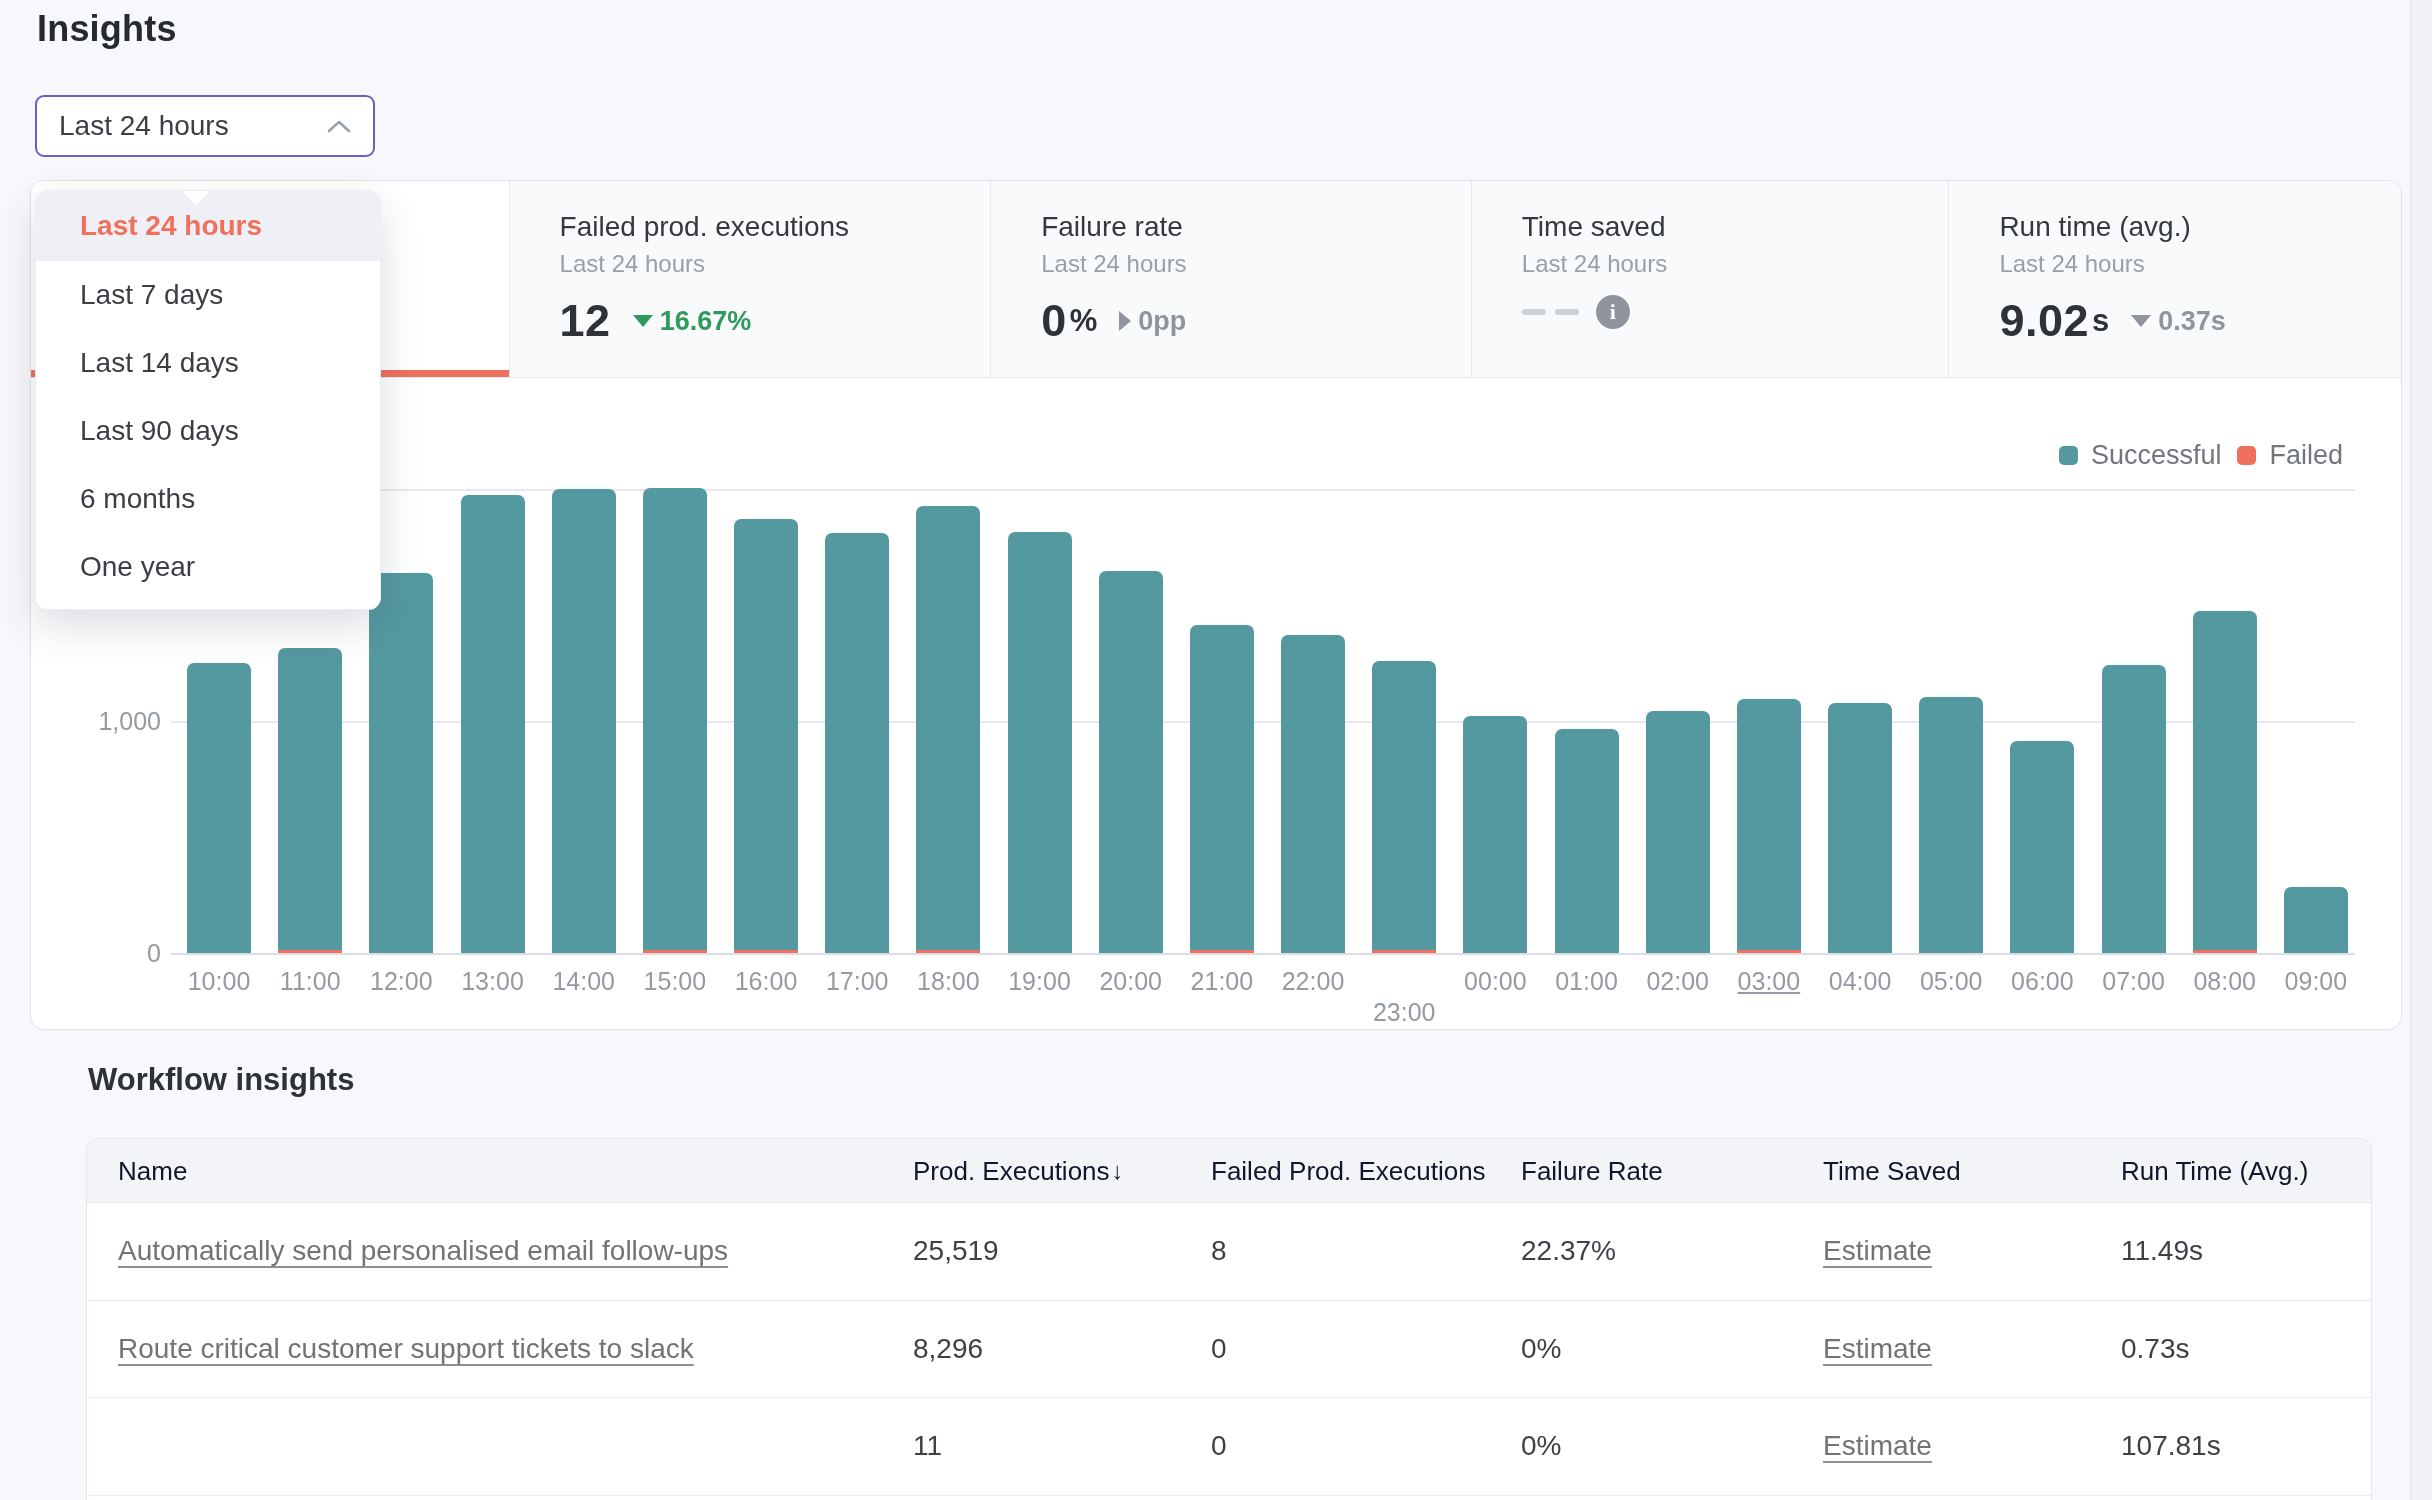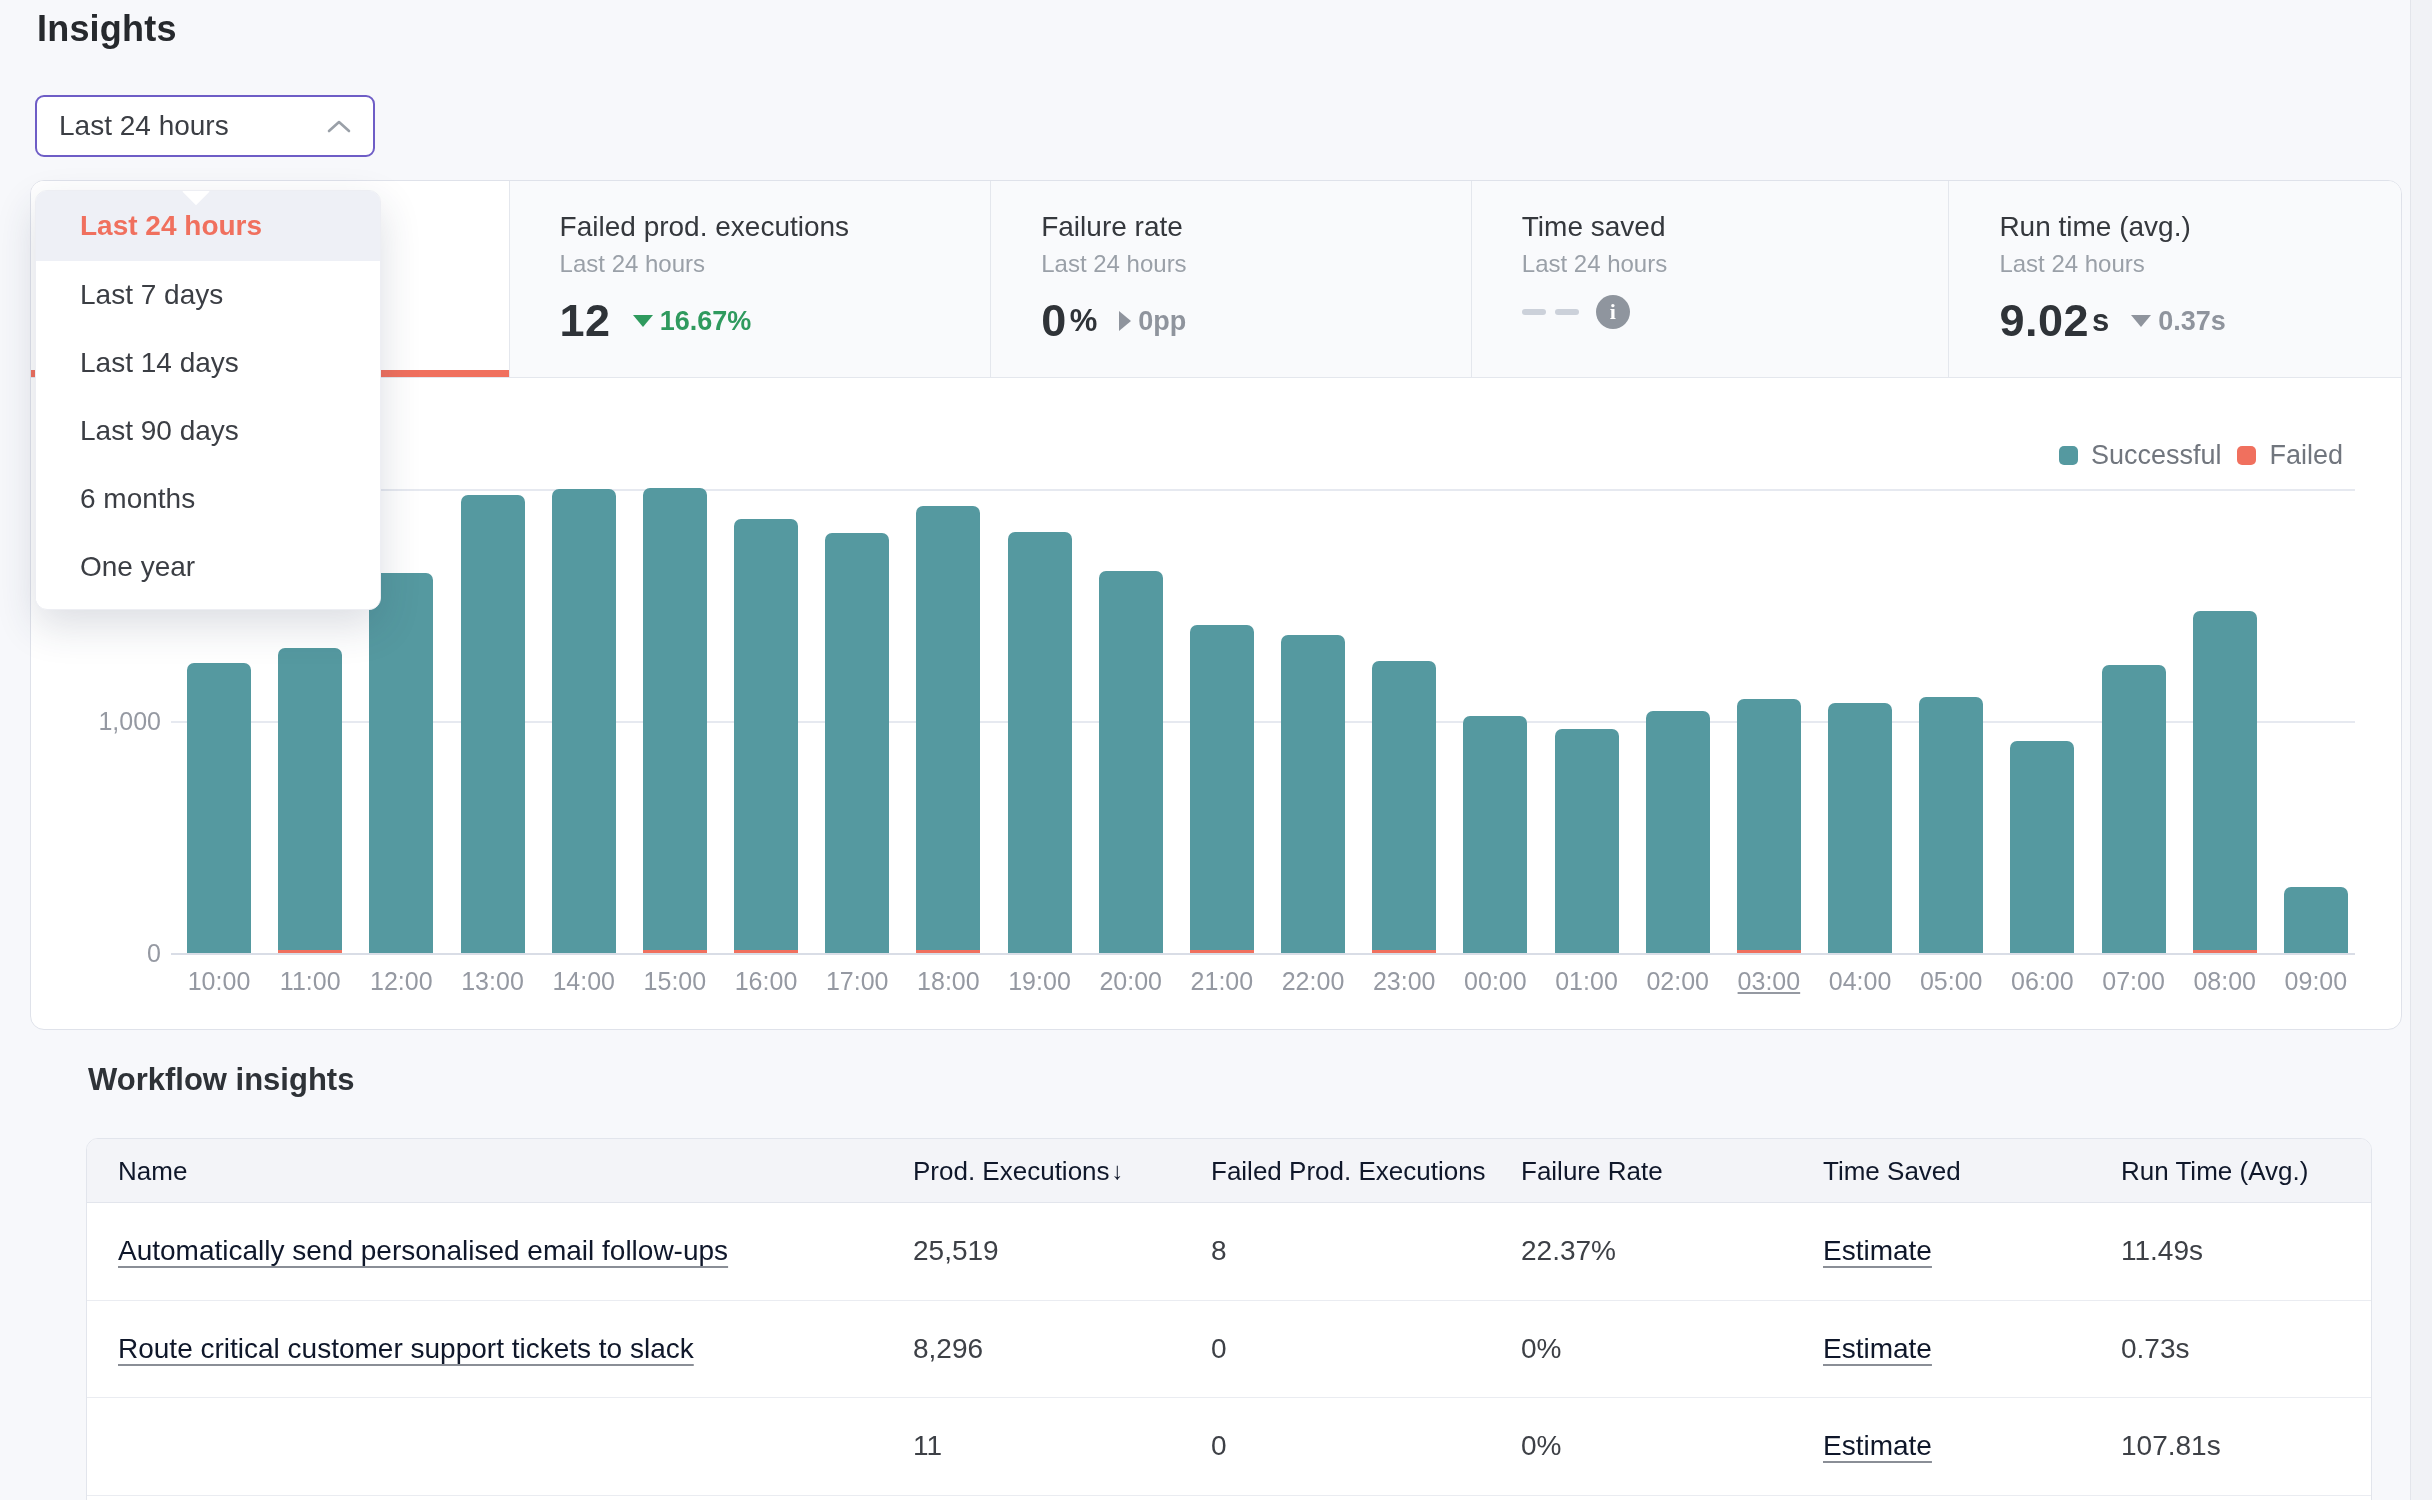--- a/index.html
+++ b/index.html
@@ -91,21 +91,21 @@
   .wf-header .hcell {
     position:absolute; top:0; height:64px; display:flex; align-items:center;
     font-size:26px; font-weight:500; color:#0f172a; cursor:pointer; white-space:nowrap;
   }
   .sort-arrow { font-size:24px; margin-left:2px; }
   .wf-row { position:relative; height:97.5px; border-bottom:1.5px solid #eaecf1; background:#fff; }
   .wf-row .cell {
     position:absolute; top:0; height:100%; display:flex; align-items:center;
     font-size:28px; color:#3d4046; white-space:nowrap;
   }
-  .wf-row .cell a { color:#0f172a; text-decoration:underline; text-underline-offset:6px; text-decoration-color:#8a8e96; cursor:pointer; }
+  .wf-row .cell a { color:#737373; text-decoration:underline; text-underline-offset:6px; text-decoration-color:#8a8e96; cursor:pointer; }
   
   .scroll-gutter {
     position:absolute; right:0; top:0; width:22px; height:1500px;
     background:#f1f2f6; border-left:1px solid #e3e5eb; z-index:70; cursor:pointer;
   }
 </style>
 </head>
 <body>
 
 <div class="page-title">Insights</div>
@@ -205,21 +205,21 @@
         <div class="xtick" style="left: 416.5px; top: 589px;">13:00</div>
         <div class="xtick" style="left: 507.7px; top: 589px;">14:00</div>
         <div class="xtick" style="left: 598.9px; top: 589px;">15:00</div>
         <div class="xtick" style="left: 690px; top: 589px;">16:00</div>
         <div class="xtick" style="left: 781.2px; top: 589px;">17:00</div>
         <div class="xtick" style="left: 872.4px; top: 589px;">18:00</div>
         <div class="xtick" style="left: 963.5px; top: 589px;">19:00</div>
         <div class="xtick" style="left: 1054.7px; top: 589px;">20:00</div>
         <div class="xtick" style="left: 1145.9px; top: 589px;">21:00</div>
         <div class="xtick" style="left: 1237px; top: 589px;">22:00</div>
-        <div class="xtick" style="left: 1328.2px; top: 589px;">23:00</div>
+        <div class="xtick" style="left: 1328.2px; top: 620px;">23:00</div>
         <div class="xtick" style="left: 1419.4px; top: 589px;">00:00</div>
         <div class="xtick" style="left: 1510.5px; top: 589px;">01:00</div>
         <div class="xtick" style="left: 1601.7px; top: 589px;">02:00</div>
         <div class="xtick" style="left: 1692.9px; top: 589px; text-decoration: underline;">03:00</div>
         <div class="xtick" style="left: 1784.1px; top: 589px;">04:00</div>
         <div class="xtick" style="left: 1875.2px; top: 589px;">05:00</div>
         <div class="xtick" style="left: 1966.4px; top: 589px;">06:00</div>
         <div class="xtick" style="left: 2057.6px; top: 589px;">07:00</div>
         <div class="xtick" style="left: 2148.7px; top: 589px;">08:00</div>
         <div class="xtick" style="left: 2239.9px; top: 589px;">09:00</div>

